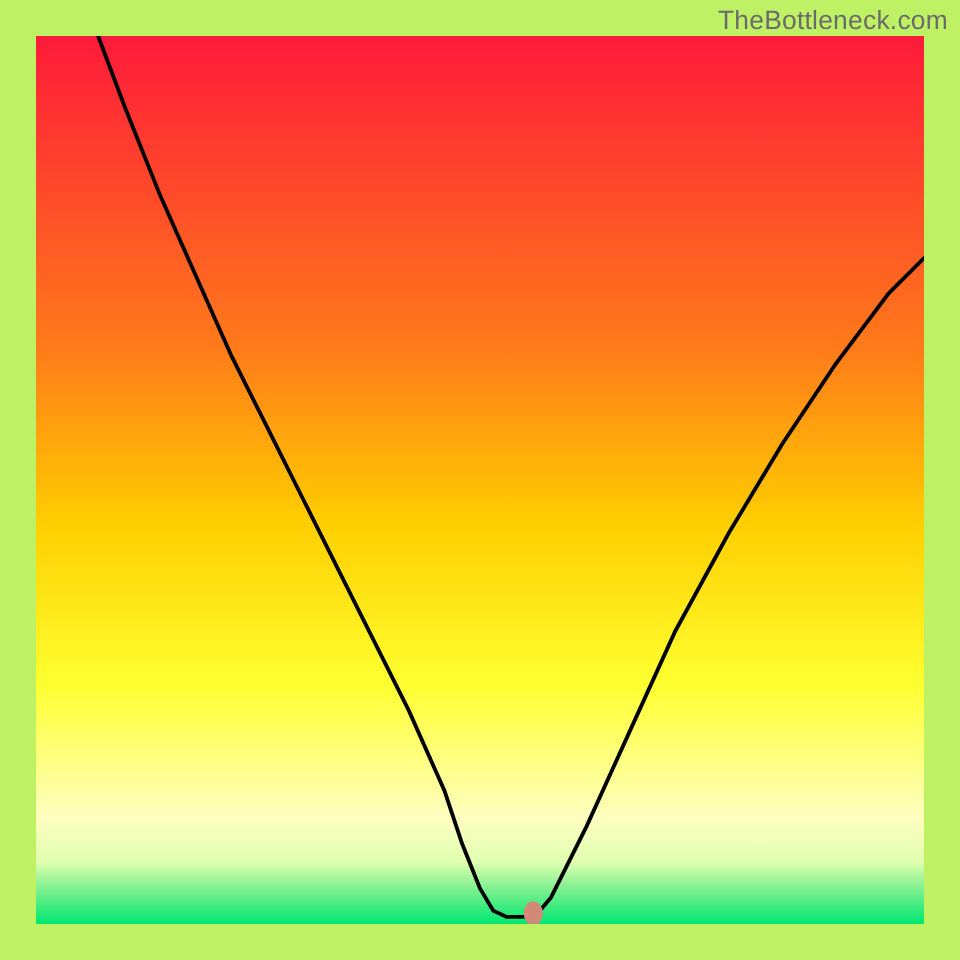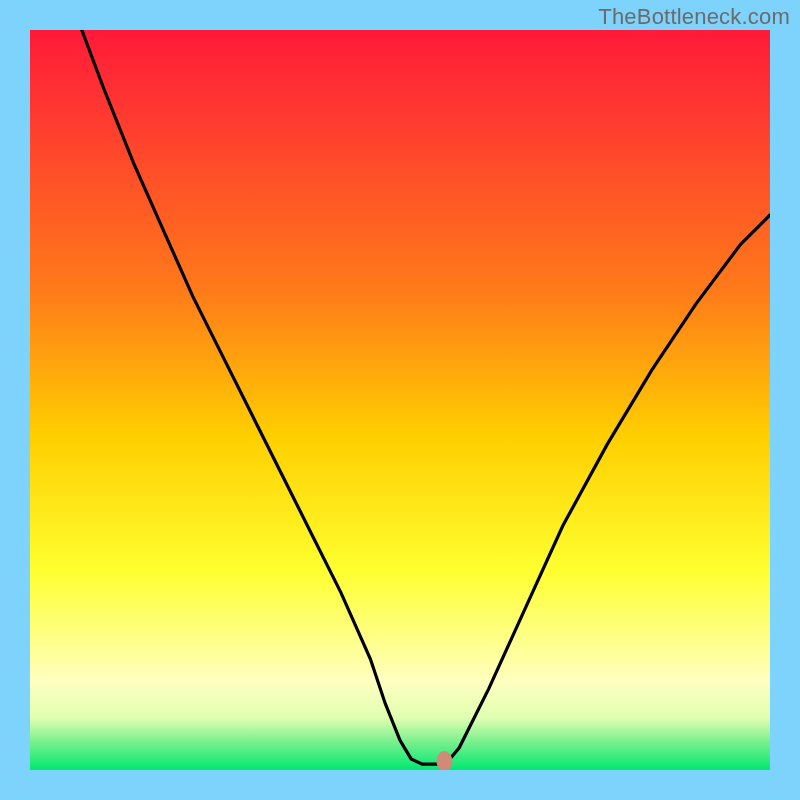--- a/index.html
+++ b/index.html
@@ -7,21 +7,21 @@
     padding: 0;
     width: 800px;
     height: 800px;
     background: #000;
     overflow: hidden;
   }
   .frame {
     position: relative;
     width: 800px;
     height: 800px;
-    background: #7dd3fc;
+    background: #bef264;
   }
   .watermark {
     position: absolute;
     top: 4px;
     right: 10px;
     font-family: Arial, Helvetica, sans-serif;
     font-size: 22px;
     font-weight: 500;
     color: #6b6b6b;
     letter-spacing: 0.2px;

